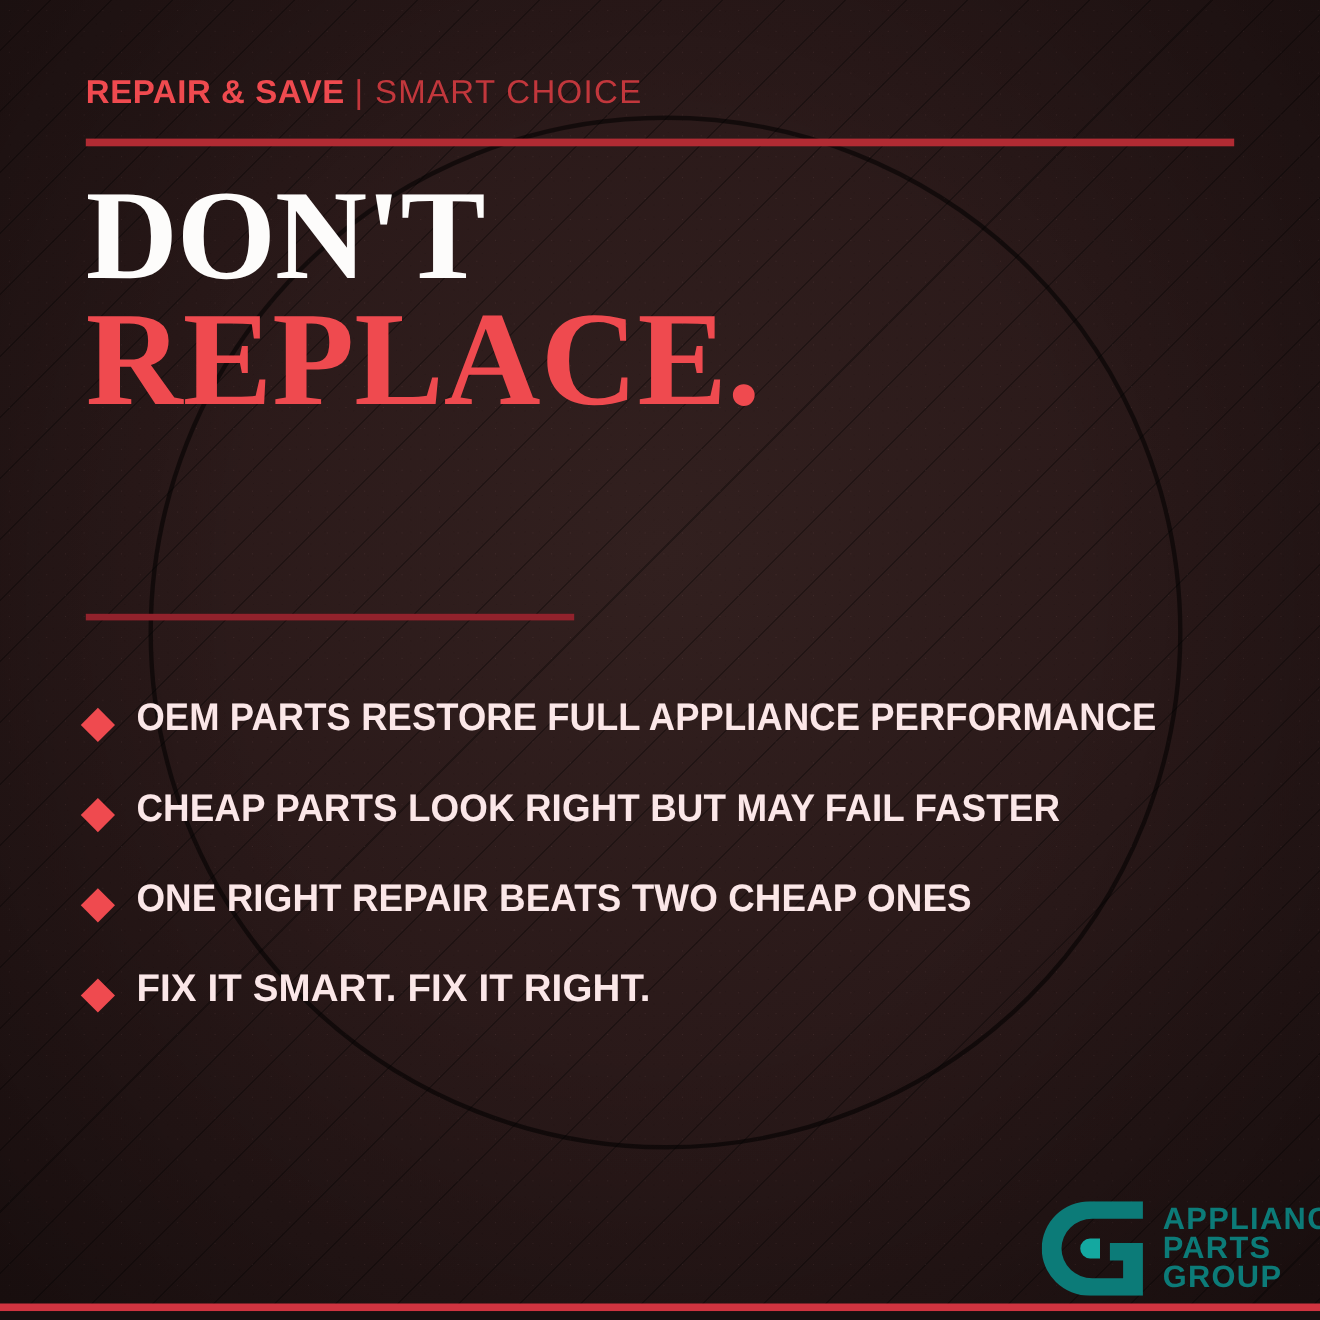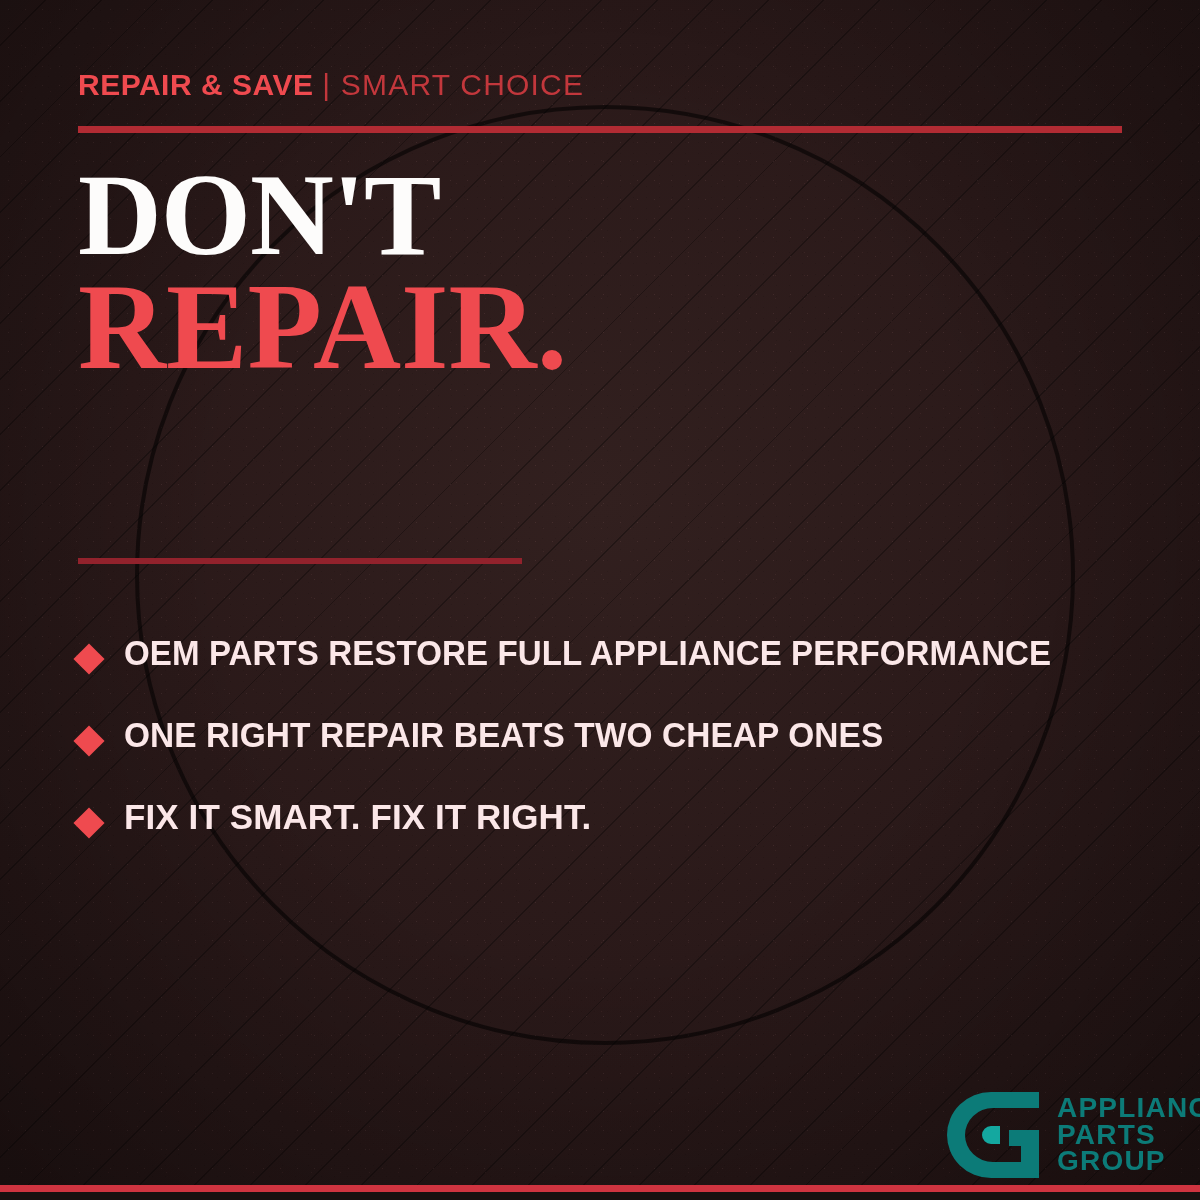--- a/index.html
+++ b/index.html
@@ -215,32 +215,36 @@
   <div class="content">
 
     <div class="kicker">
       <span class="kicker-strong">REPAIR &amp; SAVE</span><span>&nbsp;</span><span class="kicker-light">| SMART CHOICE</span>
     </div>
 
     <div class="rule-top"></div>
 
     <div class="headline">
       <span class="hl-line hl-white">DON'T</span>
-      <span class="hl-line hl-red">REPAIR.</span>
+      <span class="hl-line hl-red">REPLACE.</span>
     </div>
 
     <div class="rule-mid"></div>
 
     <div class="bullets">
 
       <div class="bullet-row">
         <span class="bullet-diamond"></span>
         <span class="bullet-text condense-1">OEM PARTS RESTORE FULL APPLIANCE PERFORMANCE</span>
       </div>
 
+      <div class="bullet-row">
+        <span class="bullet-diamond"></span>
+        <span class="bullet-text condense-2">CHEAP PARTS LOOK RIGHT BUT MAY FAIL FASTER</span>
+      </div>
 
       <div class="bullet-row">
         <span class="bullet-diamond"></span>
         <span class="bullet-text condense-3">ONE RIGHT REPAIR BEATS TWO CHEAP ONES</span>
       </div>
 
       <div class="bullet-row">
         <span class="bullet-diamond"></span>
         <span class="bullet-text condense-4">FIX IT SMART. FIX IT RIGHT.</span>
       </div>

